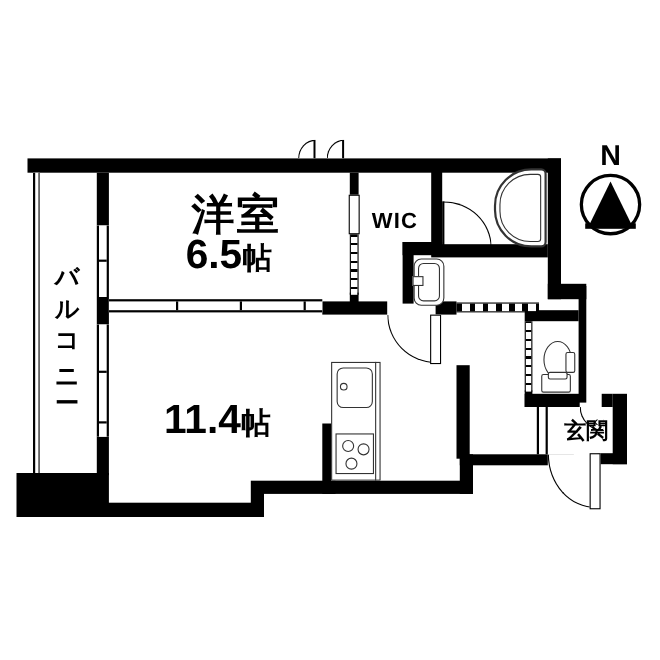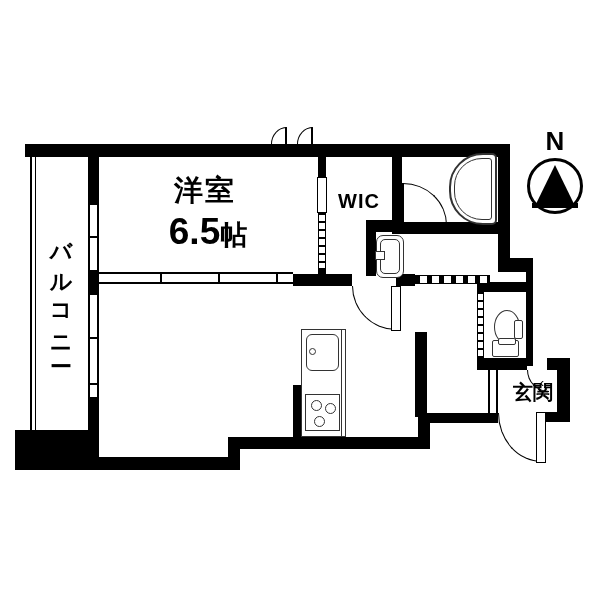--- a/index.html
+++ b/index.html
@@ -121,25 +121,28 @@
   <div class="fix" style="left:492px;top:340px;width:27px;height:17px;border-radius:2px;"></div>
   <div class="fix" style="left:494px;top:310px;width:26px;height:34px;border-radius:50%;"></div>
   <div class="fix" style="left:514px;top:320px;width:9px;height:19px;border-radius:2px;"></div>
   <div class="fix" style="left:498px;top:338px;width:18px;height:7px;border-width:1px;border-radius:2px;"></div>
 
   <div class="abs circle" style="left:527px;top:158px;width:56px;height:56px;border:3px solid #000;box-sizing:border-box;"></div>
   <div class="abs" style="left:535px;top:165px;width:0;height:0;border-left:20px solid transparent;border-right:20px solid transparent;border-bottom:41px solid #000;"></div>
   <div class="abs" style="left:532px;top:203px;width:46px;height:5px;background:#000;"></div>
   <div class="label" style="left:540px;top:128px;width:30px;font-size:26px;font-weight:700;">N</div>
 
-  <div class="label" style="left:130px;top:176px;width:150px;font-size:29px;letter-spacing:2px;">洋室</div>
+  <div class="label" style="left:140px;top:176px;width:150px;font-size:39px;letter-spacing:2px;">洋室</div>
   <div class="label" style="left:118px;top:213px;width:180px;font-size:37px;">
     <span>6.5</span><span style="font-size:27px;">帖</span>
   </div>
 
+  <div class="label" style="left:105px;top:363px;width:185px;font-size:37px;">
+    <span>11.4</span><span style="font-size:27px;">帖</span>
+  </div>
 
   <div class="label" style="left:324px;top:191px;width:70px;font-size:20px;letter-spacing:1px;">WIC</div>
 
   <div class="label" style="left:509px;top:382px;width:48px;font-size:20px;">玄関</div>
 
   <div class="label" style="left:42px;top:226px;width:30px;height:210px;font-size:22px;writing-mode:vertical-rl;text-orientation:upright;letter-spacing:7px;text-align:left;">バルコニー</div>
 
 </div>
 
 </body></html>

